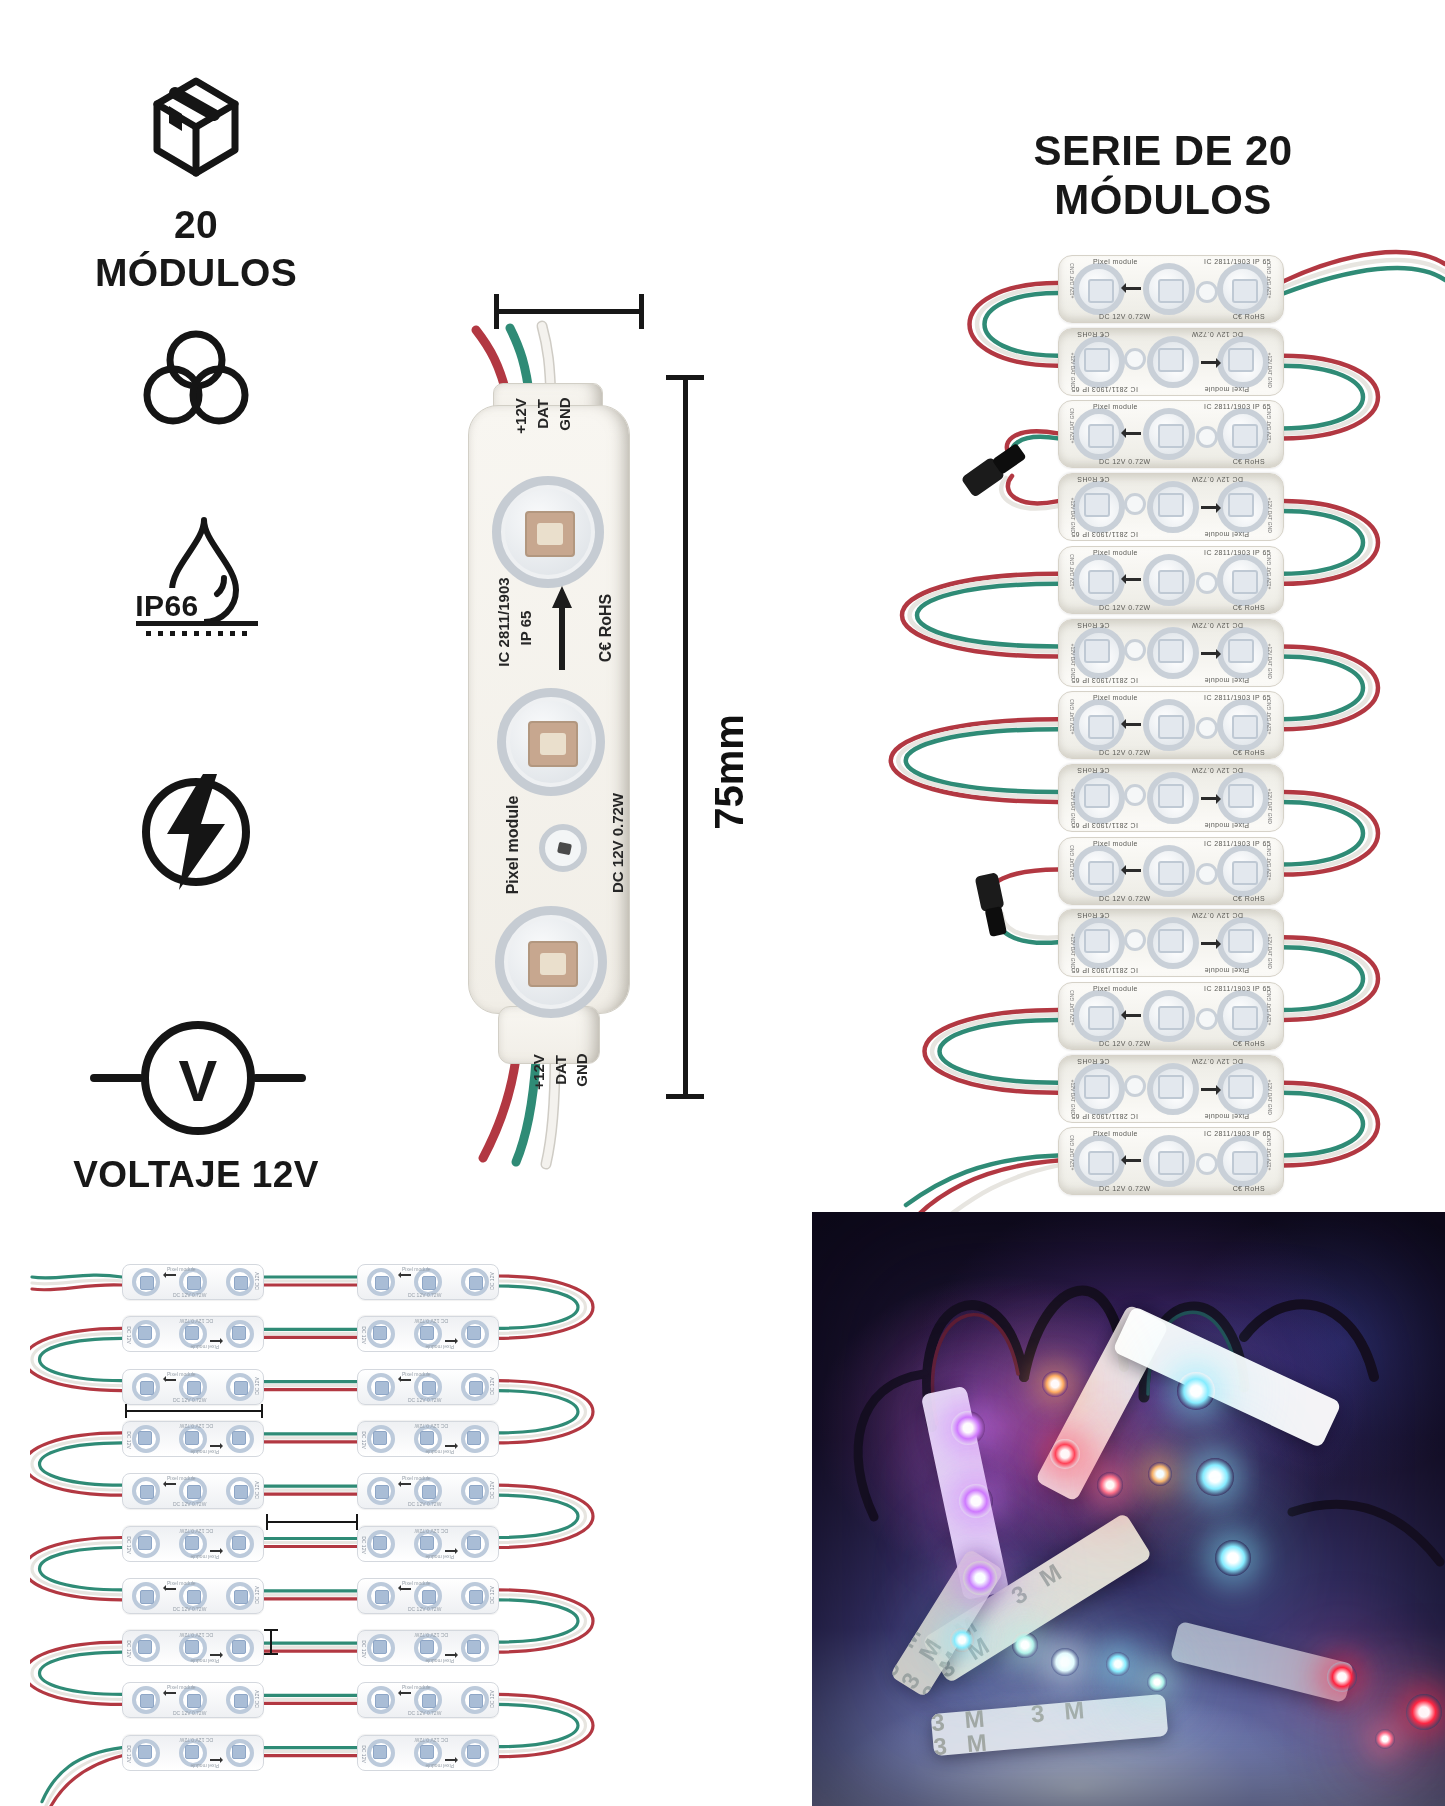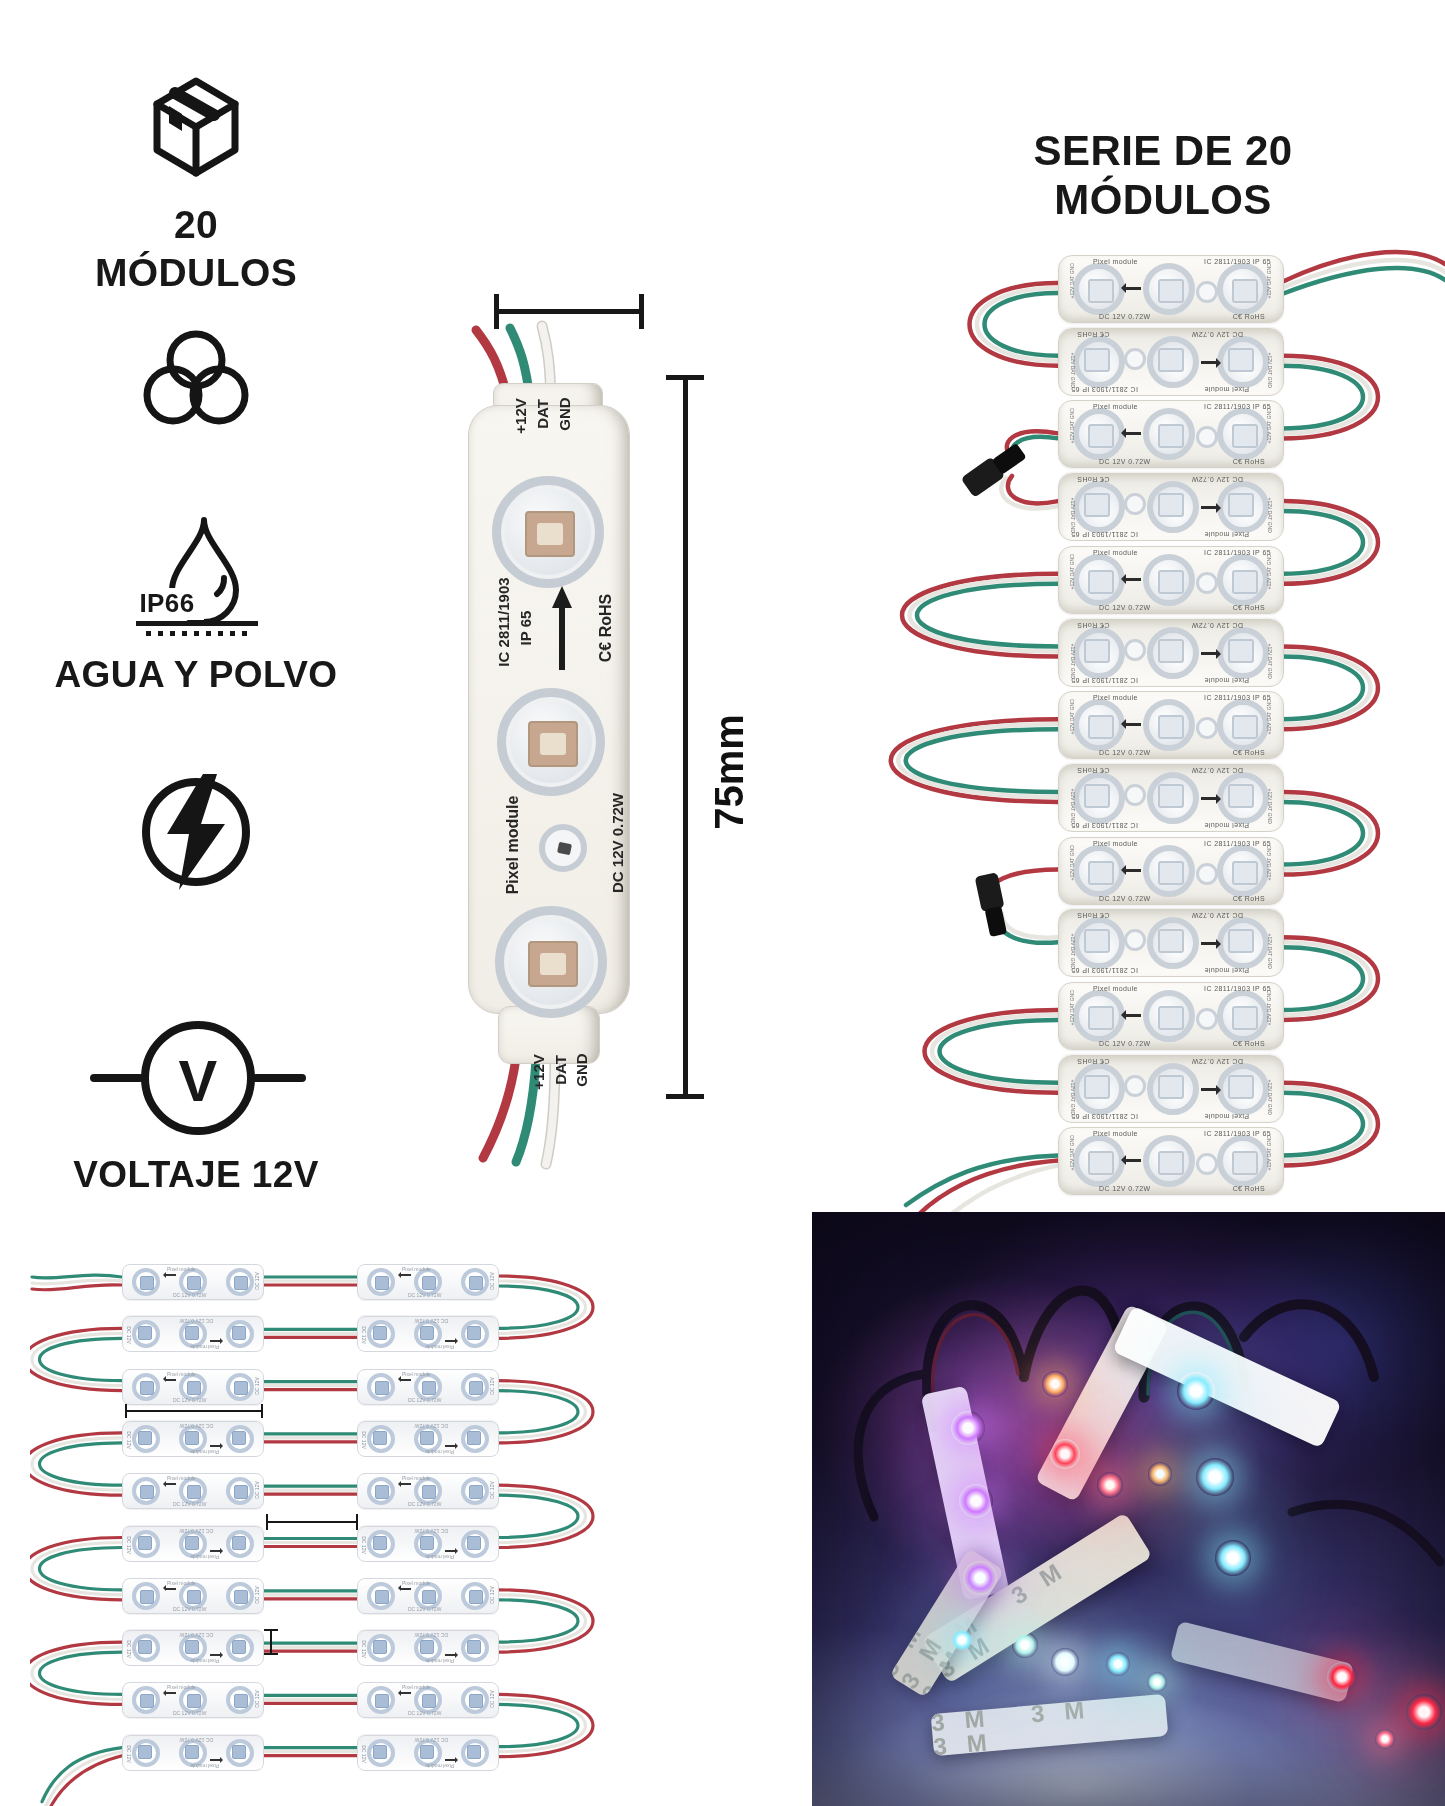--- a/index.html
+++ b/index.html
@@ -95,25 +95,24 @@
         <circle cx="58" cy="32" r="26"></circle>
         <circle cx="35" cy="67" r="26"></circle>
         <circle cx="81" cy="67" r="26"></circle>
       </g>
     </svg>
 
     <svg class="abs" style="left:128px;top:516px" width="140" height="112" viewBox="0 0 140 112">
       <path d="M 76,4 C 76,26 44,50 44,74 a 32,32 0 0 0 64,0 C 108,50 76,26 76,4 Z" fill="none" stroke="#151515" stroke-width="6" stroke-linejoin="round"></path>
       <path d="M 96,62 a 20,20 0 0 1 -7,16" fill="none" stroke="#151515" stroke-width="6" stroke-linecap="round"></path>
     </svg>
-    <div class="lbl" style="left:130px;top:588px;width:70px;font-size:26px;background:#fff;padding:0 2px;">IP66</div>
+    <div class="lbl" style="left:130px;top:588px;width:70px;font-size:30px;background:#fff;padding:0 2px;">IP66</div>
     <div class="dline" style="left:136px;top:621px;width:122px;height:5px;"></div>
     <div class="abs" style="left:146px;top:631px;width:102px;height:5px;background:repeating-linear-gradient(90deg,#151515 0 5px,transparent 5px 12px);"></div>
     <div class="lbl" style="left:26px;top:652px;width:340px;font-size:37px;">
-      <div>AGUA Y POLVO</div>
     </div>
 
     <svg class="abs" style="left:135px;top:768px" width="122" height="130" viewBox="0 0 122 130">
       <circle cx="61" cy="64" r="50" fill="none" stroke="#151515" stroke-width="8"></circle>
       <path d="M 68,6 L 32,66 H 54 L 44,122 L 90,56 H 66 L 82,6 Z" fill="#151515"></path>
     </svg>
     <div class="lbl" style="left:26px;top:899px;width:340px;font-size:37px;">
     </div>
 
     <svg class="abs" style="left:90px;top:1015px" width="216" height="126" viewBox="0 0 216 126">

